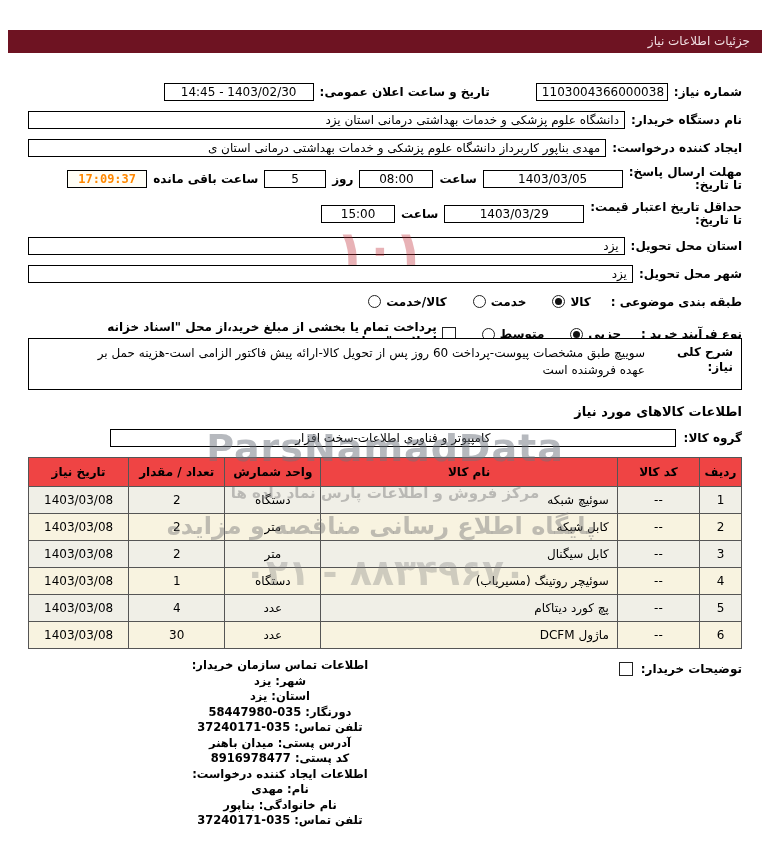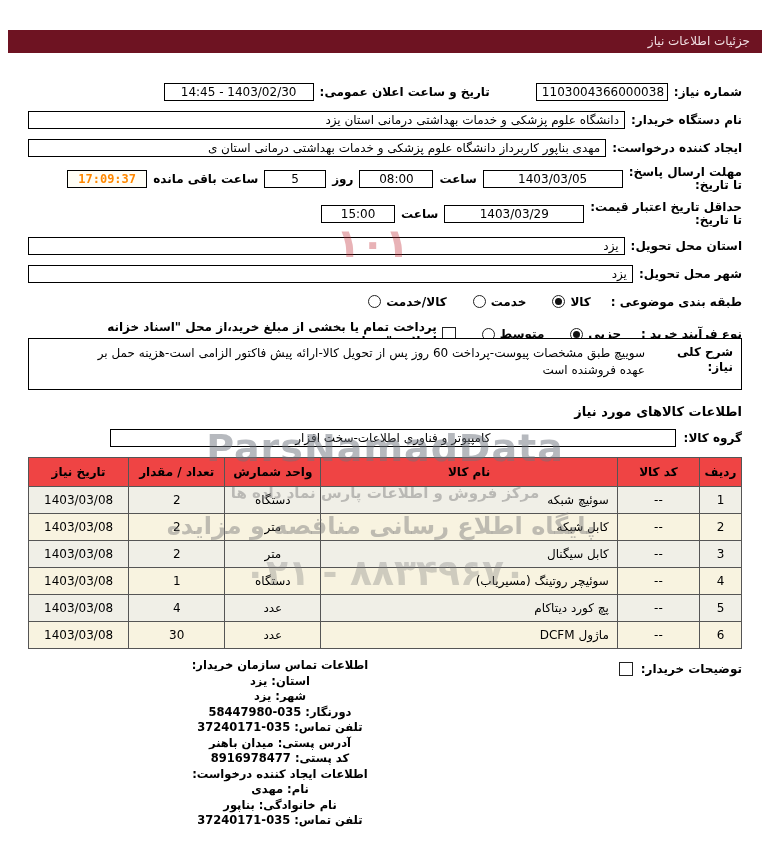--- a/index.html
+++ b/index.html
@@ -59,21 +59,21 @@
   tbody tr:nth-child(even) td{background:#f8f3e0;}
   td.name{text-align:right;padding-right:8px;}
   .comments{display:flex;align-items:center;gap:8px;margin-top:13px;}
   
   .contact{position:absolute;top:658px;right:240px;left:30px;direction:rtl;text-align:center;
            font-size:11.5px;line-height:15.5px;font-weight:bold;z-index:1;}
   .cline b{font-weight:bold;}
   .cline span{font-weight:bold;}
   
   .wm{position:absolute;pointer-events:none;z-index:30;font-weight:bold;white-space:nowrap;}
-  .wm-logo{top:220px;left:336px;font-size:40px;color:rgba(190,35,45,0.35);}
+  .wm-logo{top:220px;left:336px;font-size:48px;color:rgba(190,35,45,0.35);}
   .wm-brand{top:426px;left:0;right:0;text-align:center;font-size:38px;
             color:rgba(110,115,125,0.5);letter-spacing:1px;}
   .wm-t1{top:484px;left:0;right:0;text-align:center;font-size:15px;color:rgba(120,120,120,0.45);}
   .wm-t2{top:512px;left:0;right:8px;text-align:center;font-size:24px;color:rgba(120,120,120,0.45);}
   .wm-phone{top:552px;left:0;right:0;text-align:center;font-size:36px;
             color:rgba(120,120,120,0.33);letter-spacing:3px;}
 </style>
 </head>
 <body>
 
@@ -263,22 +263,22 @@
     </table>
 
     <div class="comments">
       <span class="lbl">توضیحات خریدار:</span>
       <span class="checkbox"></span>
     </div>
   </div>
 
   <div class="contact">
     <div class="cline">اطلاعات تماس سازمان خریدار:</div>
+    <div class="cline"><b>شهر:</b><span> یزد</span></div>
     <div class="cline"><b>استان:</b><span> یزد</span></div>
-    <div class="cline"><b>شهر:</b><span> یزد</span></div>
     <div class="cline"><b>دورنگار:</b><span> 035-58447980</span></div>
     <div class="cline"><b>تلفن تماس:</b><span> 035-37240171</span></div>
     <div class="cline"><b>آدرس پستی:</b><span> میدان باهنر</span></div>
     <div class="cline"><b>کد پستی:</b><span> 8916978477</span></div>
     <div class="cline">اطلاعات ایجاد کننده درخواست:</div>
     <div class="cline"><b>نام:</b><span> مهدی</span></div>
     <div class="cline"><b>نام خانوادگی:</b><span> بناپور</span></div>
     <div class="cline"><b>تلفن تماس:</b><span> 035-37240171</span></div>
   </div>
 

